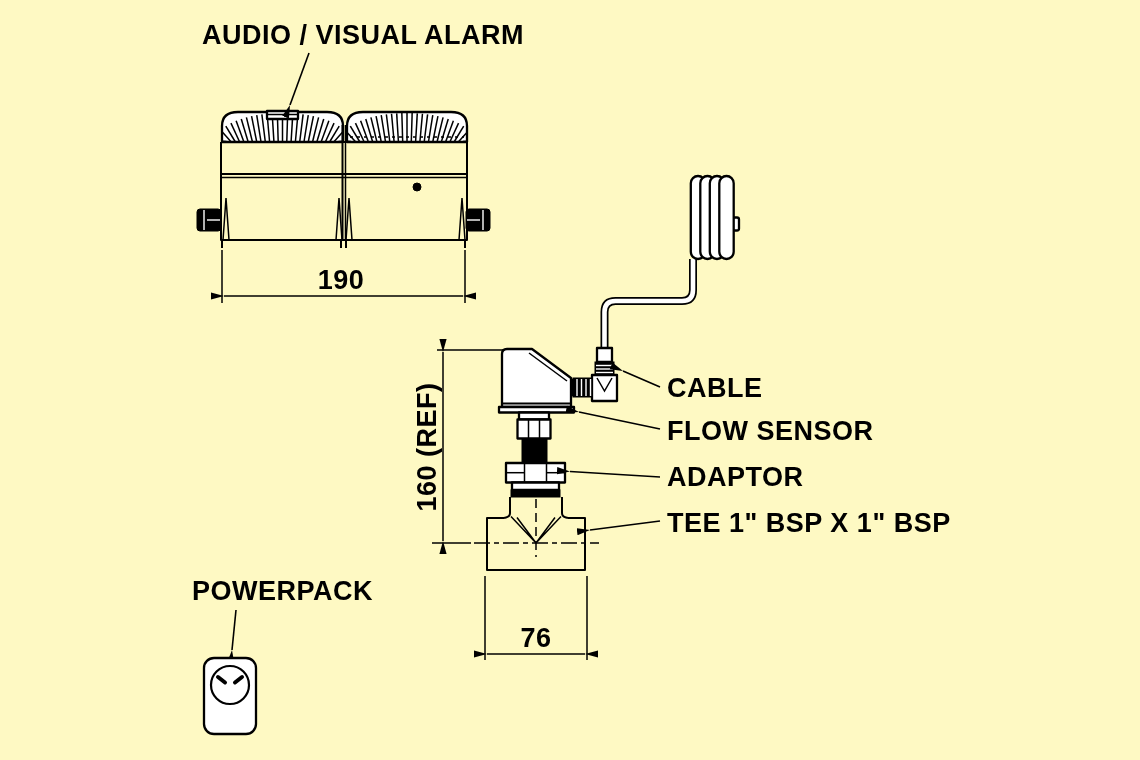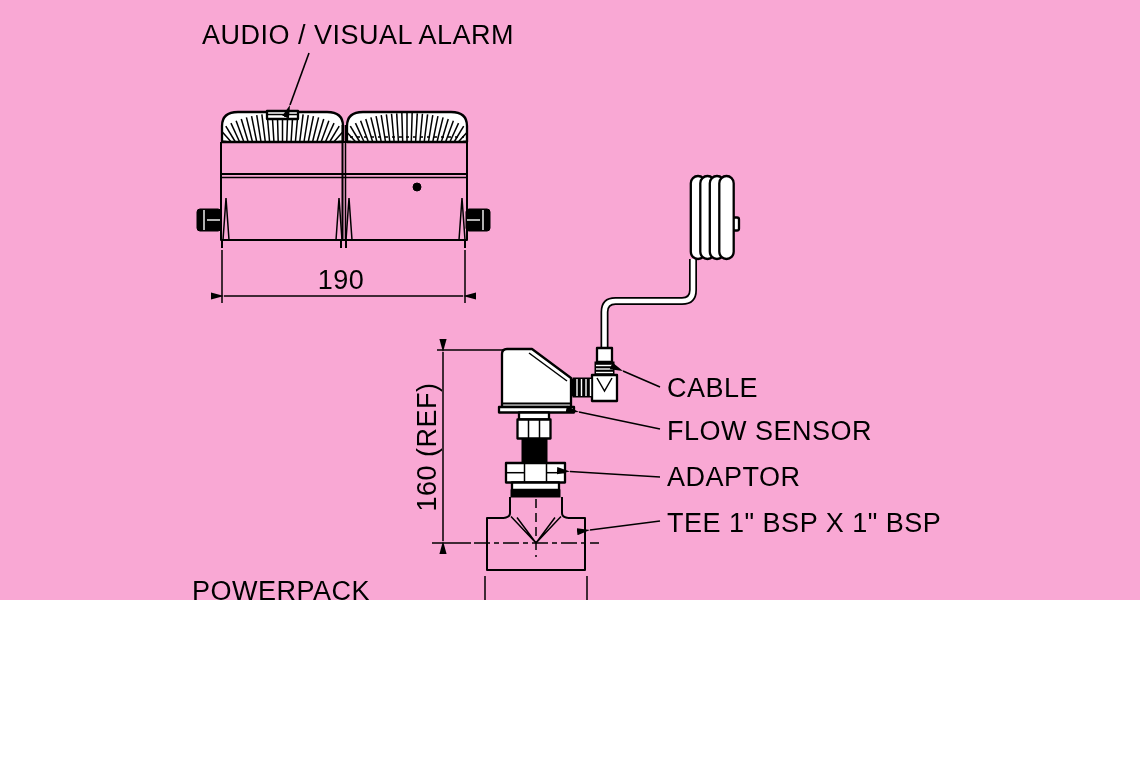--- a/index.html
+++ b/index.html
@@ -1,17 +1,17 @@
 <!DOCTYPE html>
 <html><head>
 <meta charset="utf-8">
 <style>
   html,body{margin:0;padding:0;background:#fff;}
-  #stage{position:relative;width:1140px;height:600px;background:#f9a8d4;overflow:hidden;
-         font-family:"Liberation Sans", sans-serif;}
+  #stage{position:relative;width:1140px;height:760px;background:#fef9c3;overflow:hidden;
+         font-family:"Liberation Sans", sans-serif;font-weight:bold;}
   svg{display:block;}
   .lbl{font-family:"Liberation Sans", sans-serif;font-size:27px;letter-spacing:0.5px;fill:#000;}
   .dim{font-family:"Liberation Sans", sans-serif;font-size:27px;letter-spacing:0.5px;fill:#000;}
   .out{fill:#ffffff;stroke:#000;stroke-width:2.3;stroke-linejoin:round;}
   .ln{fill:none;stroke:#000;stroke-width:2;stroke-linejoin:round;}
   .thin{fill:none;stroke:#000;stroke-width:1.5;}
   .leader{fill:none;stroke:#000;stroke-width:1.6;}
   .blk{fill:#000;stroke:#000;stroke-width:1;}
   .wstripe{stroke:#fff;stroke-width:1.4;fill:none;}
   #finsL line,#finsR line{stroke:#000;stroke-width:1.5;}

